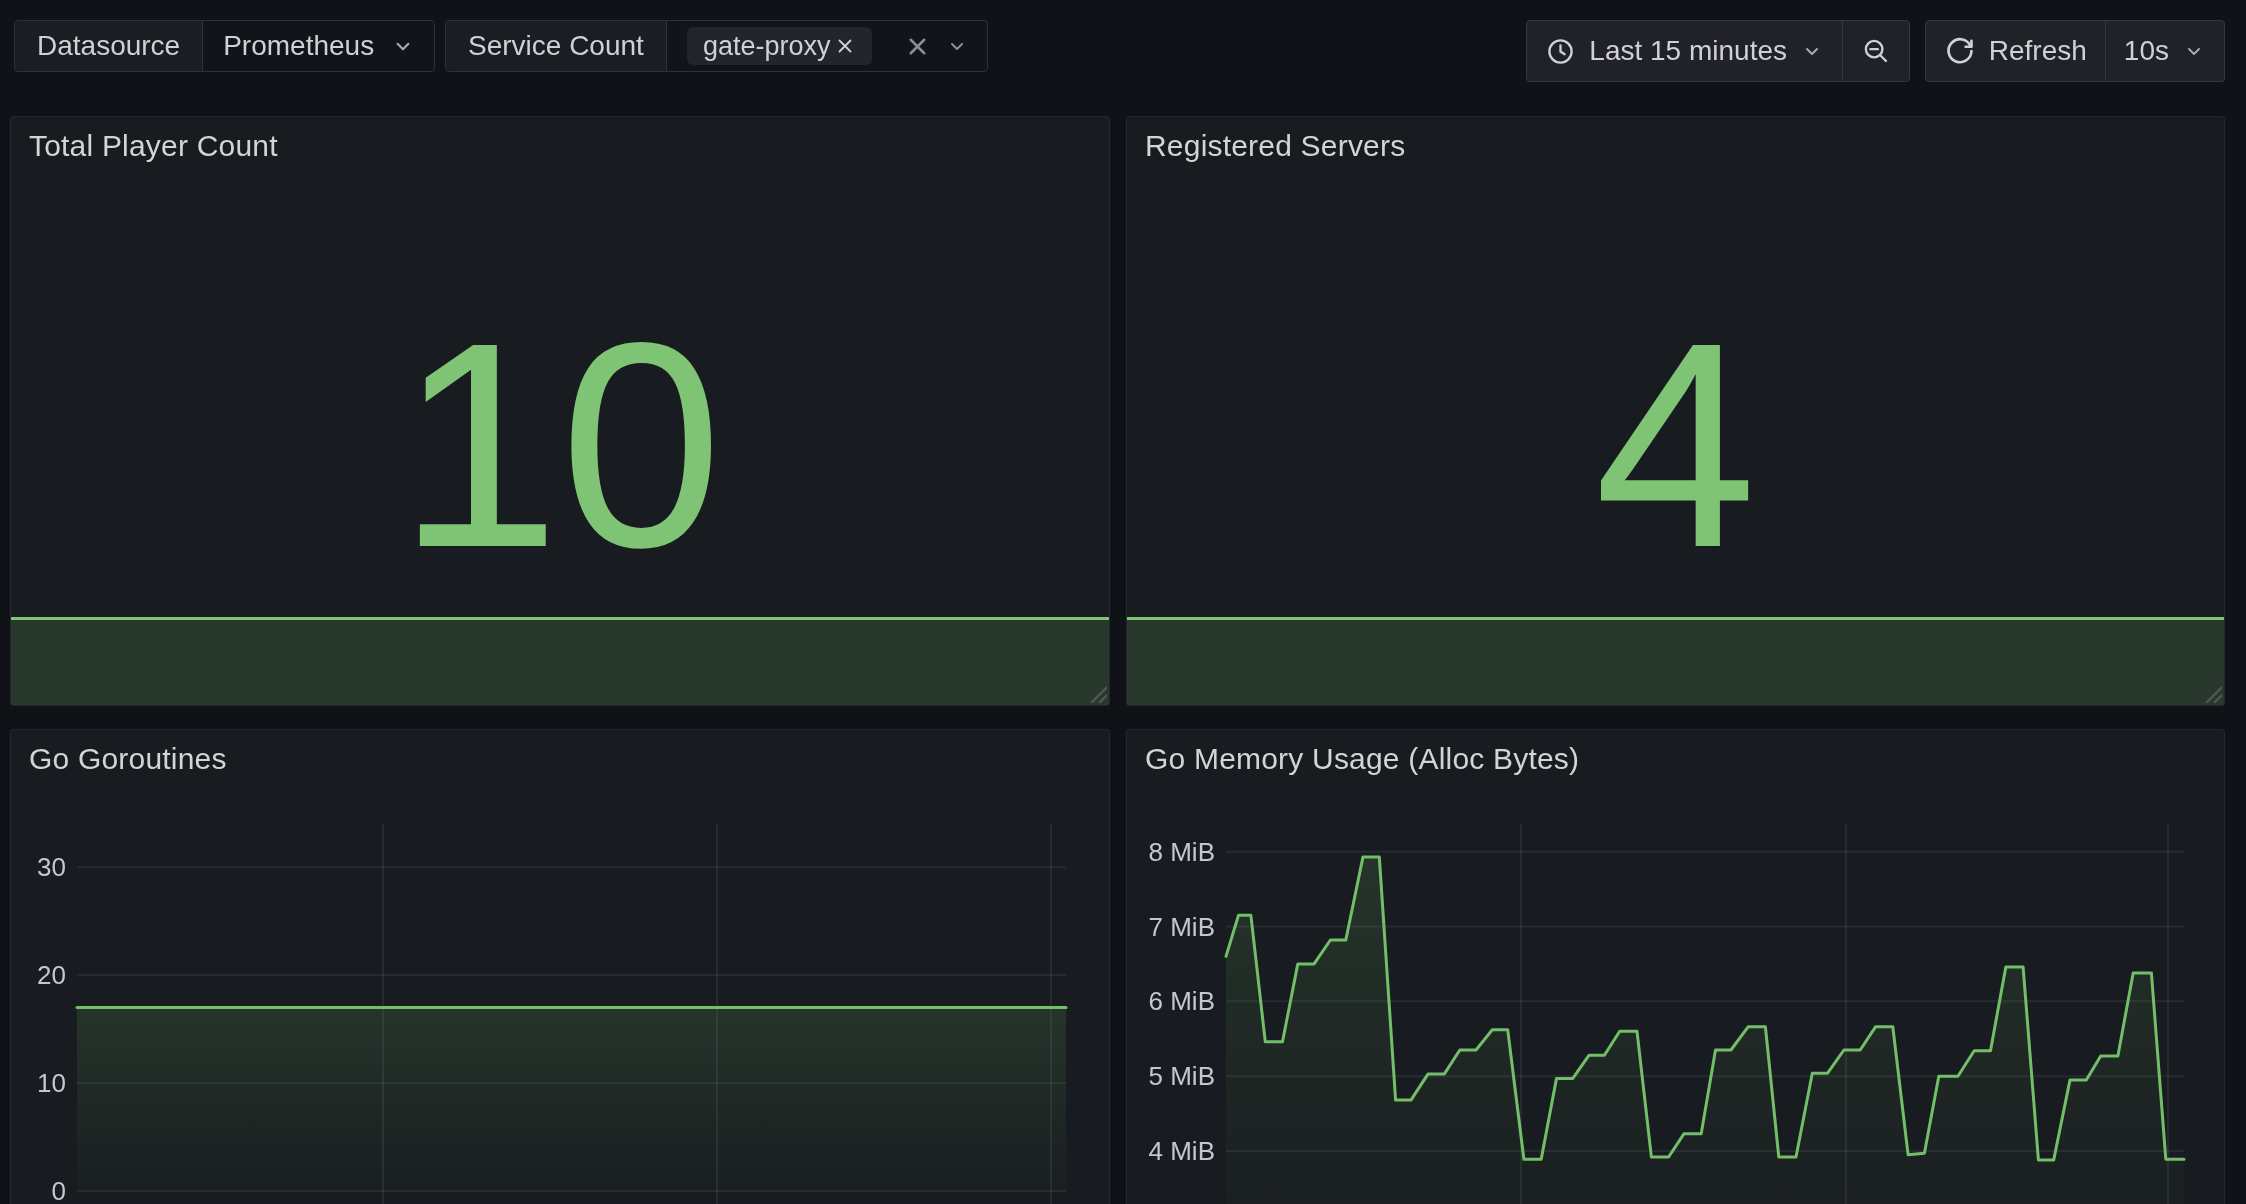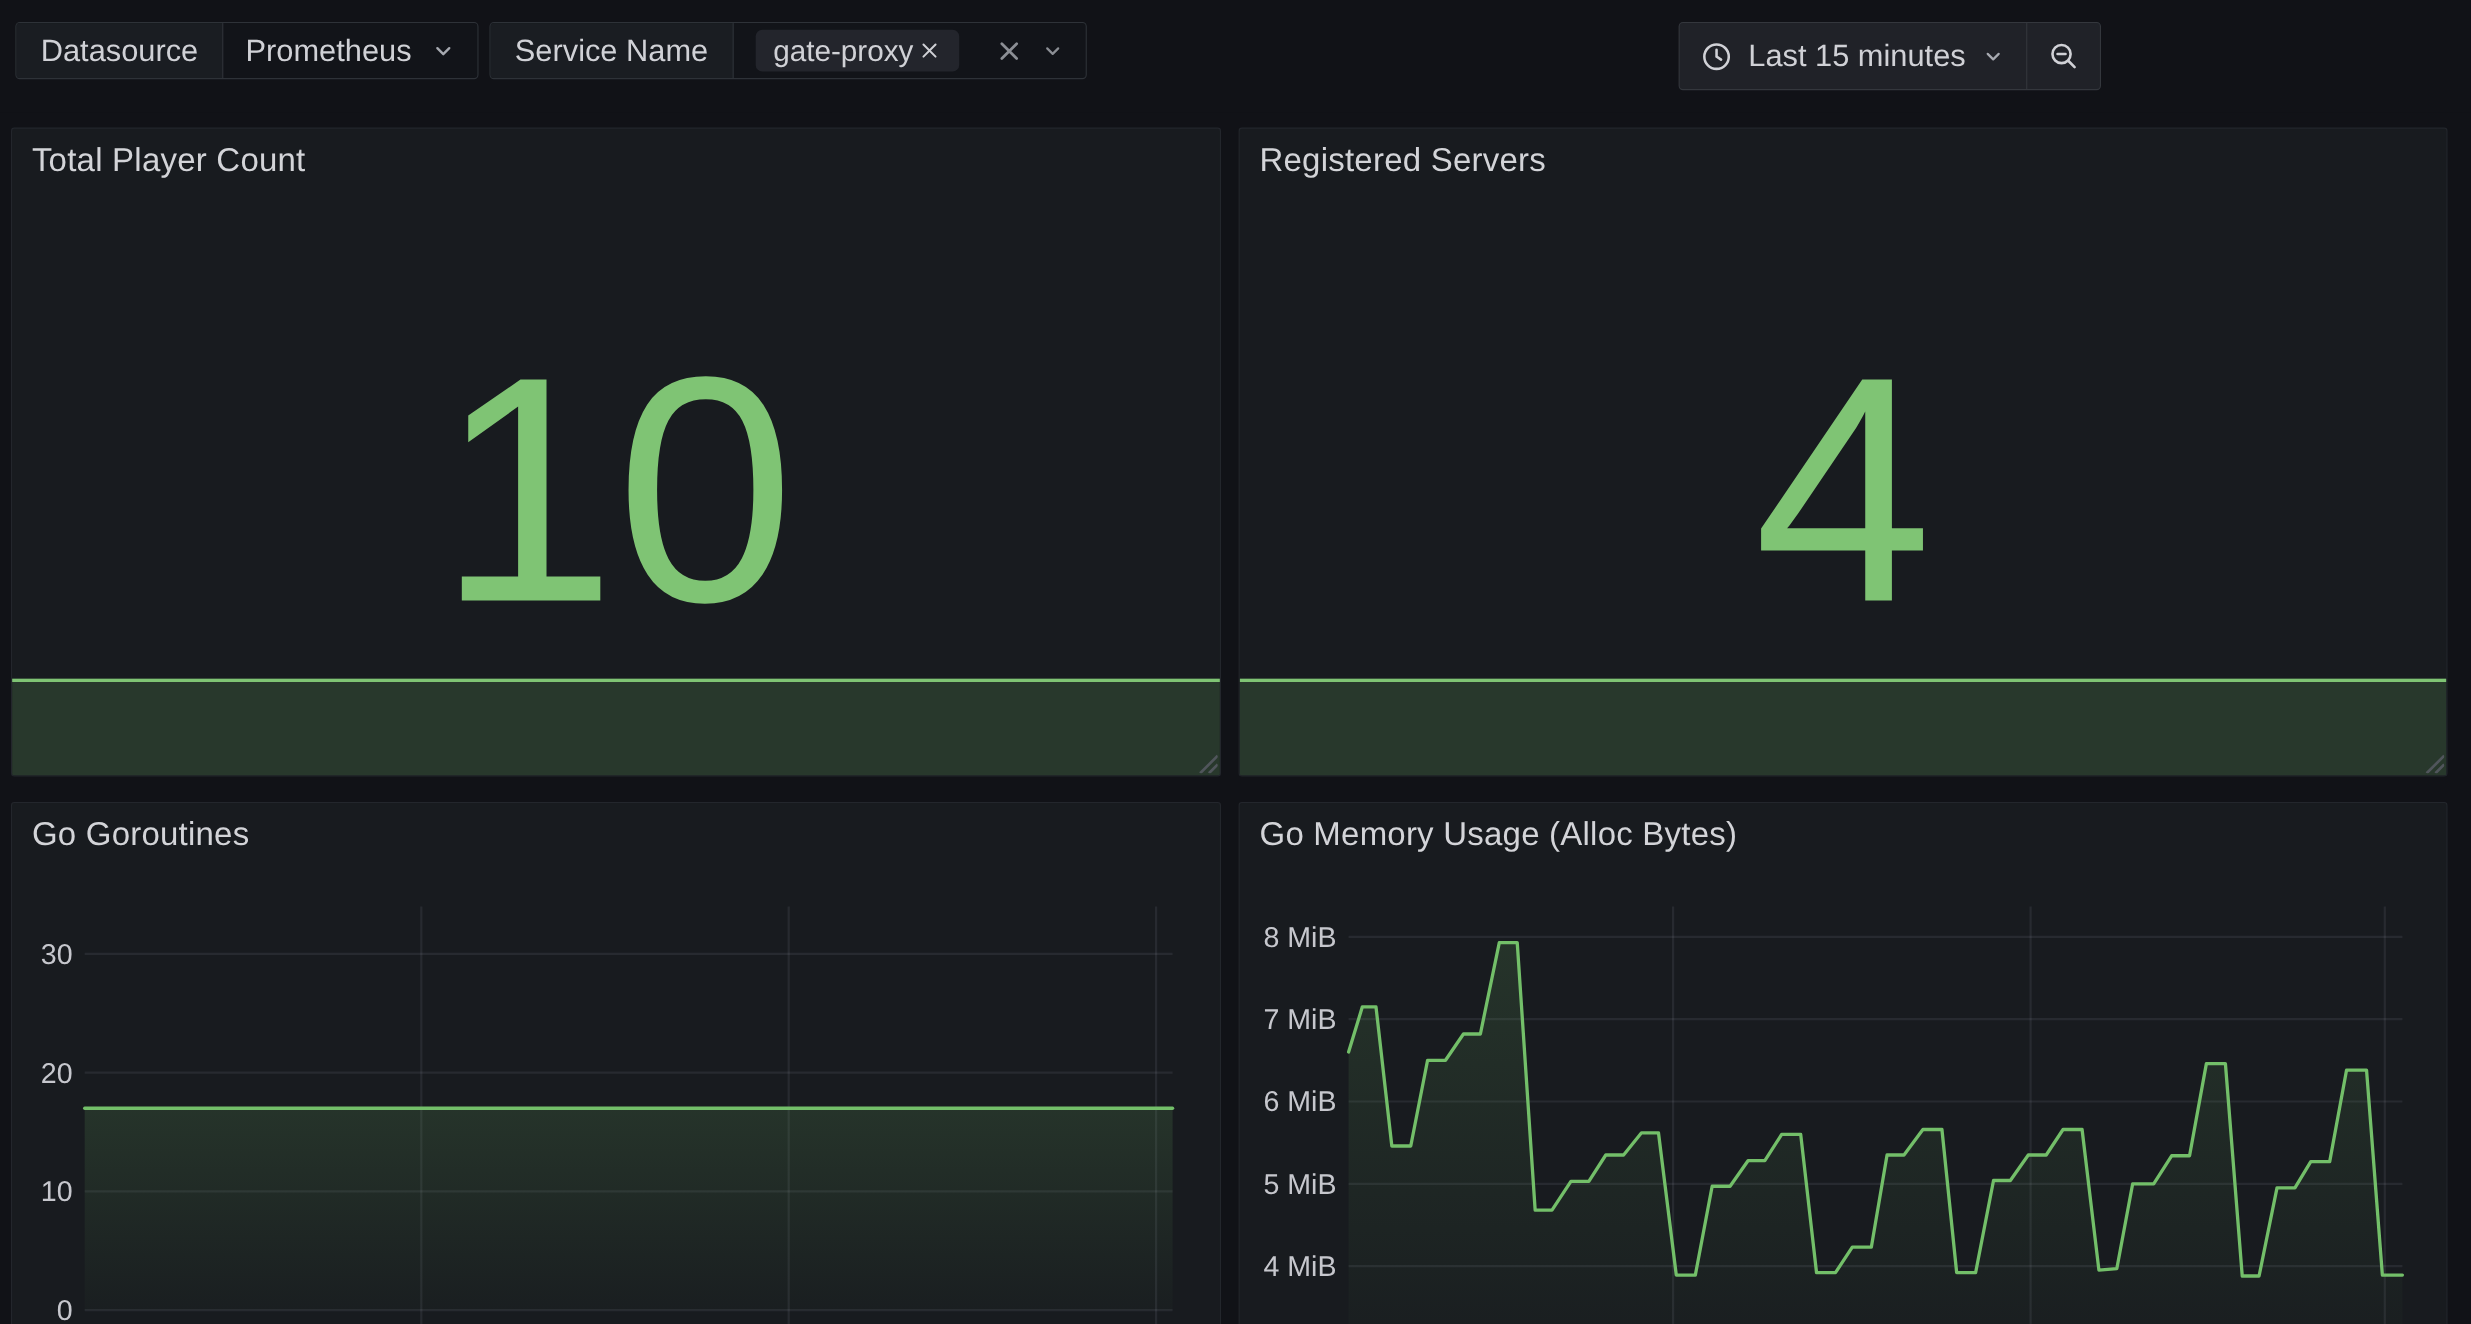--- a/index.html
+++ b/index.html
@@ -89,21 +89,21 @@
       <span>Prometheus</span>
       <span class="icon">
         <svg width="26" height="26" viewBox="0 0 24 24" fill="none" stroke="#a6a9b0" stroke-width="2" stroke-linecap="round" stroke-linejoin="round">
             <path d="M7 10l5 5 5-5"></path>
           </svg>
       </span>
     </div>
   </div>
 
   <div class="var-control svc">
-    <div class="var-label">Service Name</div>
+    <div class="var-label">Service Count</div>
     <div class="var-value">
       <span class="tag-pill">
         <span>gate-proxy</span>
         <span class="icon">
           <svg width="22" height="22" viewBox="0 0 24 24" fill="none" stroke="#d0d1d6" stroke-width="2" stroke-linecap="round">
               <path d="M6 6l12 12M18 6L6 18"></path>
             </svg>
         </span>
       </span>
       <span class="icon">
@@ -138,20 +138,39 @@
       <span class="icon">
         <svg width="30" height="30" viewBox="0 0 24 24" fill="none" stroke="#d0d1d6" stroke-width="1.9" stroke-linecap="round">
             <circle cx="10.5" cy="10.5" r="6.6"></circle>
             <path d="M7.6 10.5h5.8"></path>
             <path d="M15.4 15.4l4.6 4.6"></path>
           </svg>
       </span>
     </div>
   </div>
 
+  <div class="btn-group refresh">
+    <div class="bar-btn">
+      <span class="icon">
+        <svg width="32" height="32" viewBox="0 0 24 24" fill="none" stroke="#d0d1d6" stroke-width="2" stroke-linecap="round" stroke-linejoin="round">
+          <path d="M20 8.6A8.6 8.6 0 1 0 20.6 12"></path>
+          <path d="M20.6 4.4v4.4h-4.4"></path>
+        </svg>
+      </span>
+      <span>Refresh</span>
+    </div>
+    <div class="bar-btn">
+      <span>10s</span>
+      <span class="icon">
+        <svg width="24" height="24" viewBox="0 0 24 24" fill="none" stroke="#a6a9b0" stroke-width="2" stroke-linecap="round" stroke-linejoin="round">
+            <path d="M7 10l5 5 5-5"></path>
+          </svg>
+      </span>
+    </div>
+  </div>
 </div>
 
 <div class="panel" id="panel-player">
   <div class="panel-title">Total Player Count</div>
   <div class="big-value">10</div>
   <div class="spark"></div>
   <svg class="resize-handle" viewBox="0 0 22 22">
     <path d="M6 22L22 6M14 22l8-8" stroke="#50555b" stroke-width="2.4" fill="none"></path>
   </svg>
 </div>

